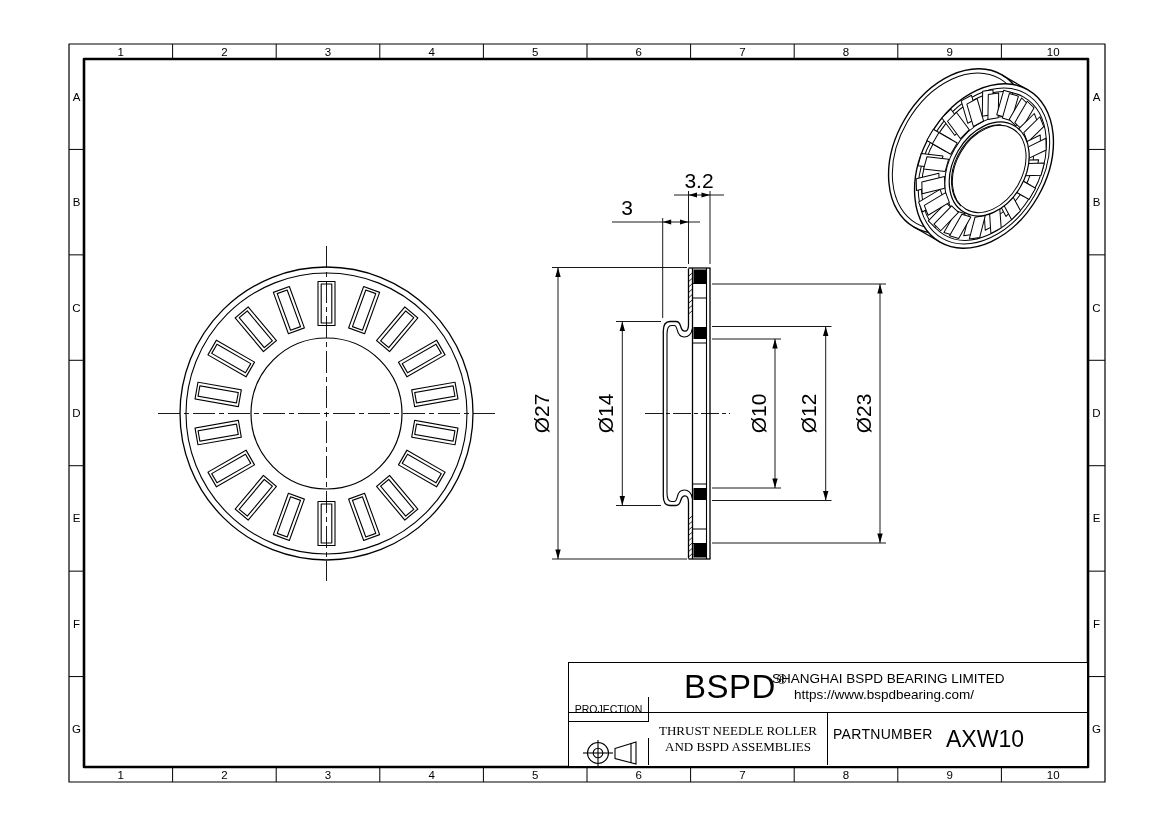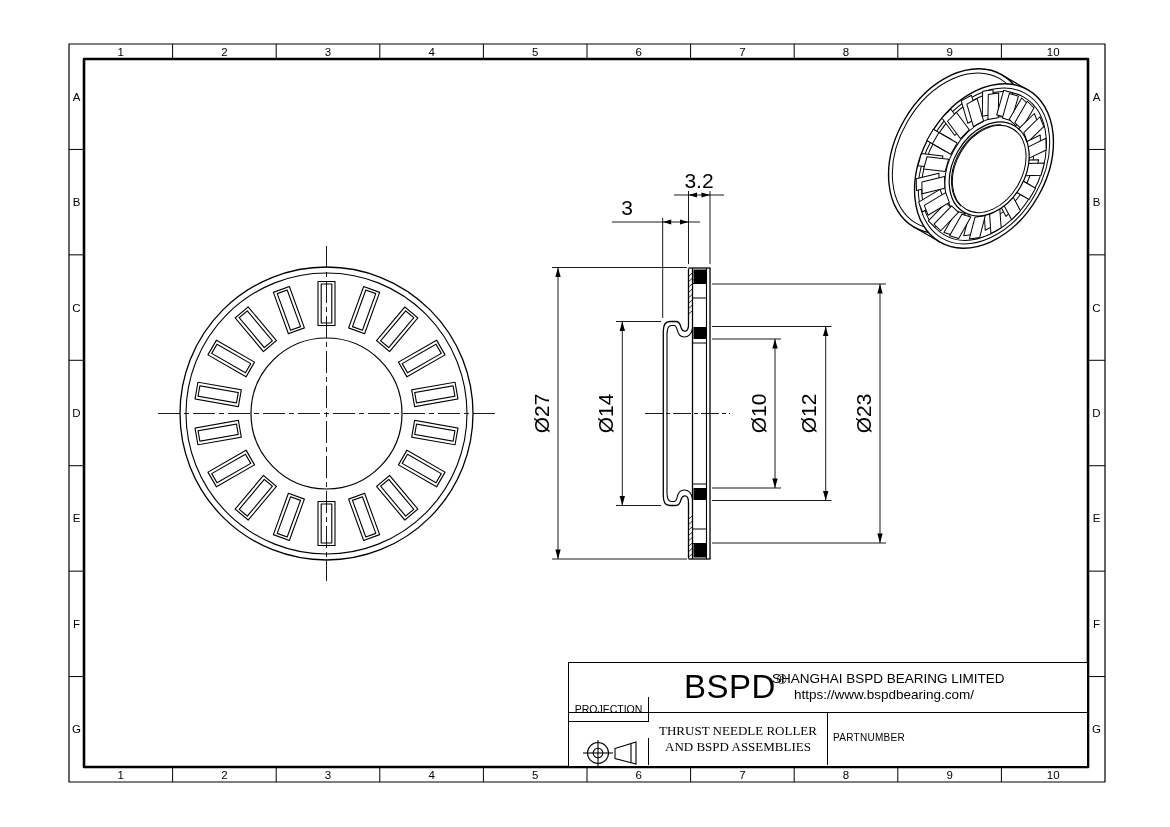--- a/index.html
+++ b/index.html
@@ -19,21 +19,21 @@
               font-size:13.5px;line-height:16px;white-space:nowrap;}
   .tb-proj-label{position:absolute;left:0;top:34px;width:80px;height:25px;
       border-right:1.5px solid #000;border-bottom:1.5px solid #000;
       display:flex;align-items:center;justify-content:center;font-size:10.5px;}
   .tb-proj-sym{position:absolute;left:0;top:75px;width:80px;height:27px;
       border-right:1.5px solid #000;display:flex;align-items:center;justify-content:center;}
   .tb-product{position:absolute;left:80px;top:50px;width:179px;height:52px;
       border-right:1.5px solid #000;display:flex;flex-direction:column;
       align-items:center;justify-content:center;font-size:13px;line-height:16px;text-align:center;font-family:Liberation Serif, serif;}
   .tb-part{position:absolute;left:259px;top:50px;right:0;height:52px;}
-  .tb-part-label{position:absolute;left:5px;top:19px;font-size:10px;letter-spacing:.3px;}
+  .tb-part-label{position:absolute;left:5px;top:13px;font-size:14px;letter-spacing:.3px;}
   .tb-part-value{position:absolute;left:0;top:13px;width:100%;text-align:center;
       padding-left:55px;font-size:23px;}
 </style>
 </head>
 <body>
 
 <div class="page">
 
 <svg id="dwg" width="1170" height="827" viewBox="0 0 1170 827" stroke-linecap="butt" stroke-linejoin="round">
 
@@ -394,16 +394,17 @@
       <polygon points="45,10.5 66,4 66,26 45,20.5"></polygon>
       <line x1="61" y1="5" x2="61" y2="25"></line>
     </svg>
   </div>
   <div class="tb-product">
     <div>THRUST NEEDLE ROLLER</div>
     <div>AND BSPD ASSEMBLIES</div>
   </div>
   <div class="tb-part">
     <div class="tb-part-label">PARTNUMBER</div>
+    <div class="tb-part-value">AXW10</div>
   </div>
 </div>
 
 </div>
 
 </body></html>

